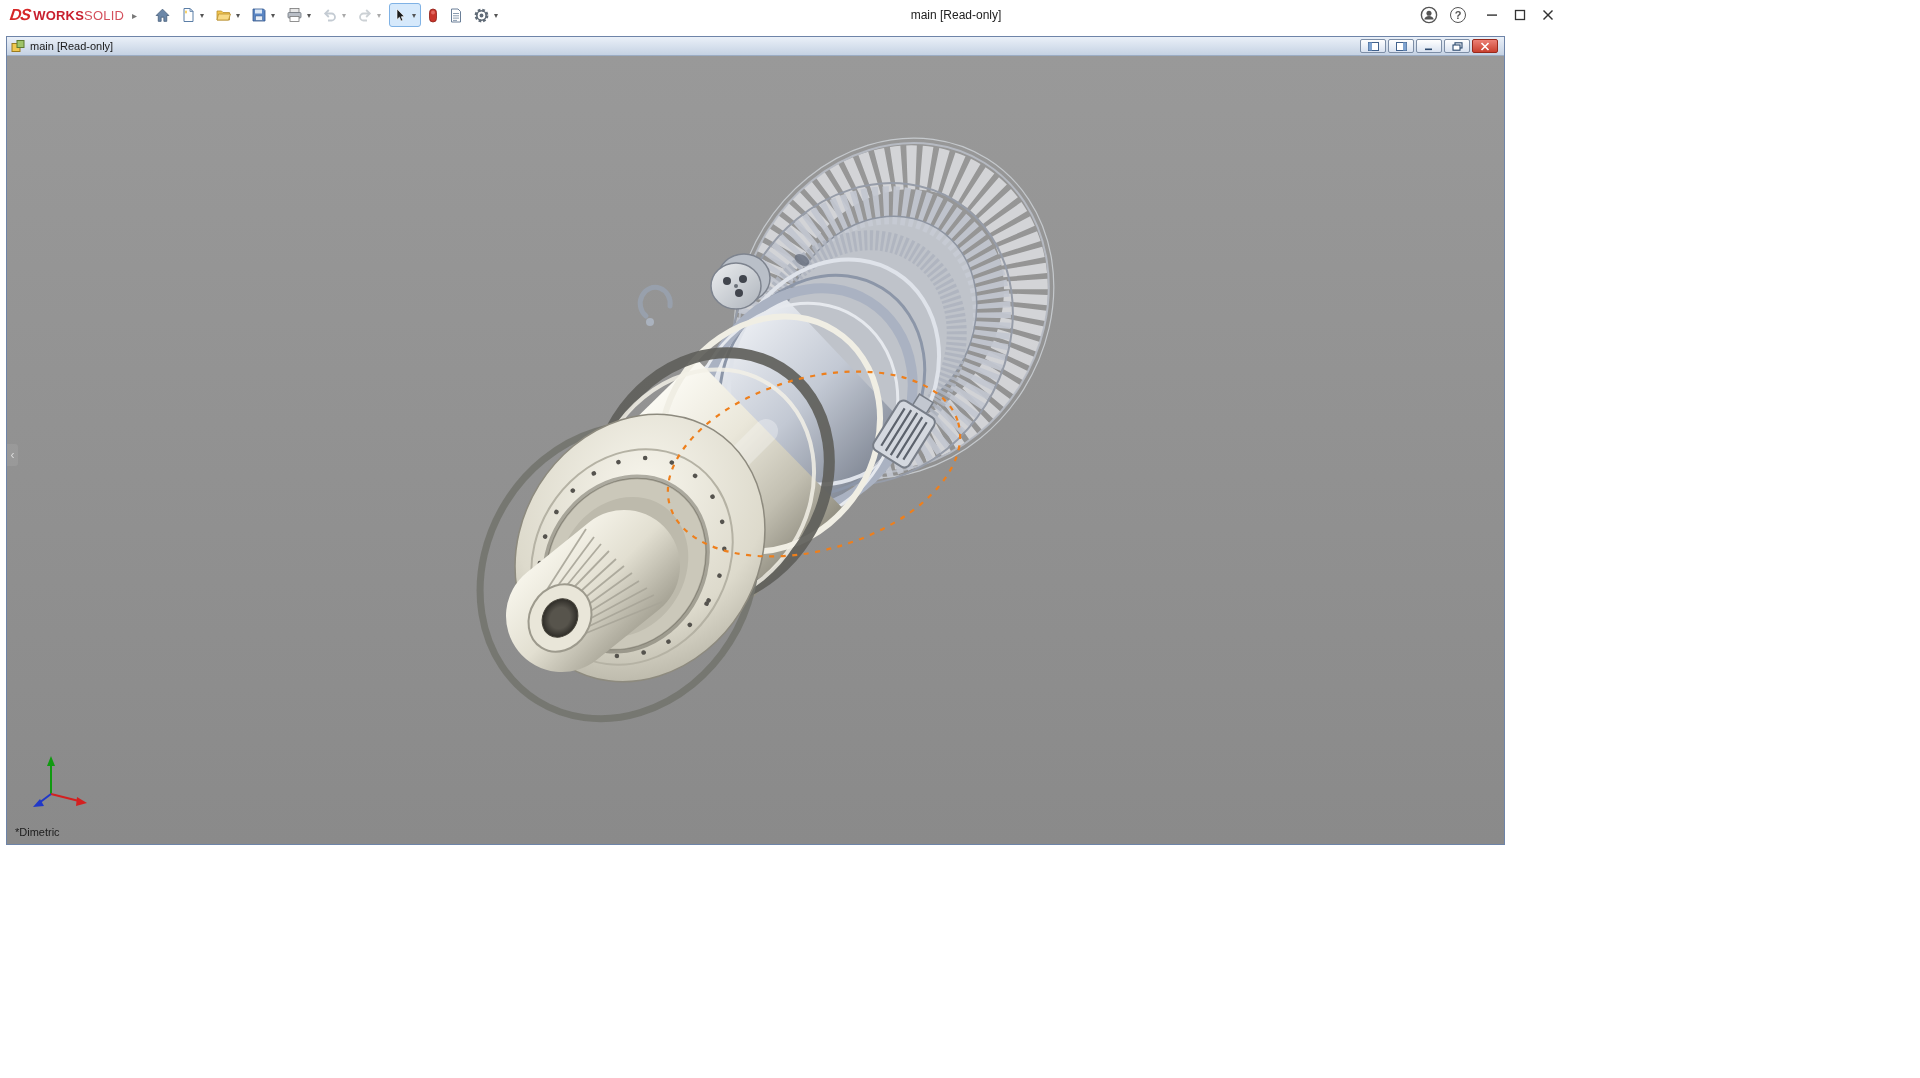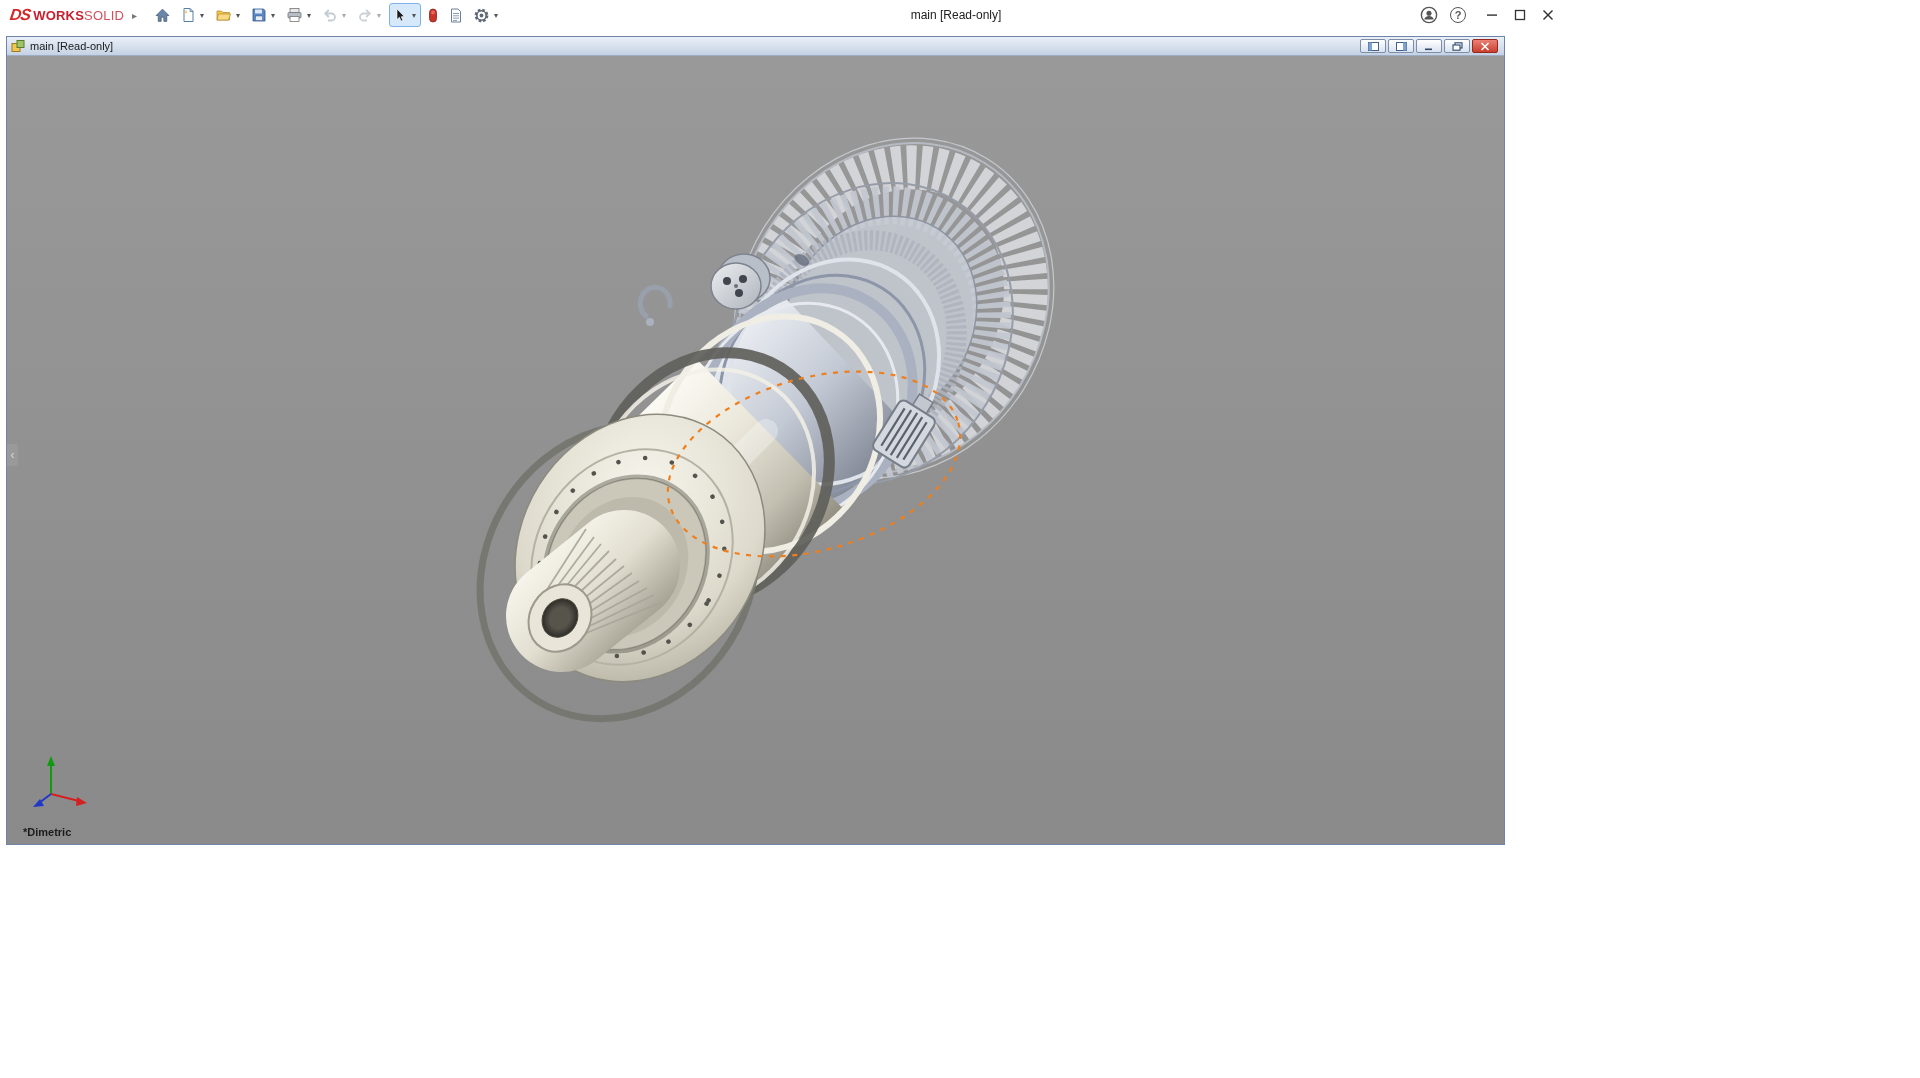--- a/index.html
+++ b/index.html
@@ -45,21 +45,21 @@
   .doc-controls { margin-left:auto; display:flex; gap:2px; padding-right:2px; }
   .dbtn { width:26px; height:14px; border:1px solid #7d8ea6; border-radius:2px;
           background:linear-gradient(#ffffff,#d9e2f0); display:flex;
           align-items:center; justify-content:center; }
   .dbtn.close { background:linear-gradient(#ec8075,#c9402f); border-color:#97291c; }
 
   .viewport { position:absolute; left:0; top:19px; right:0; bottom:0;
               background:linear-gradient(180deg,#999999 0%,#8a8a8a 100%); overflow:hidden; }
   .model-svg { position:absolute; left:429px; top:70px; width:680px; height:640px; }
   .triad { position:absolute; left:14px; bottom:30px; width:80px; height:64px; }
-  .view-label { position:absolute; left:16px; bottom:6px; font-size:11px; font-weight:bold;
+  .view-label { position:absolute; left:8px; bottom:6px; font-size:11px; font-weight:normal;
                 color:#1c1c1c; }
   .collapse-tab { position:absolute; left:0; top:388px; width:11px; height:22px;
                   display:flex; align-items:center; justify-content:center;
                   color:#d8d8d8; font-size:12px; background:rgba(255,255,255,.08);
                   border-radius:0 3px 3px 0; }
 </style>
 </head>
 <body>
 
 <header class="titlebar">

